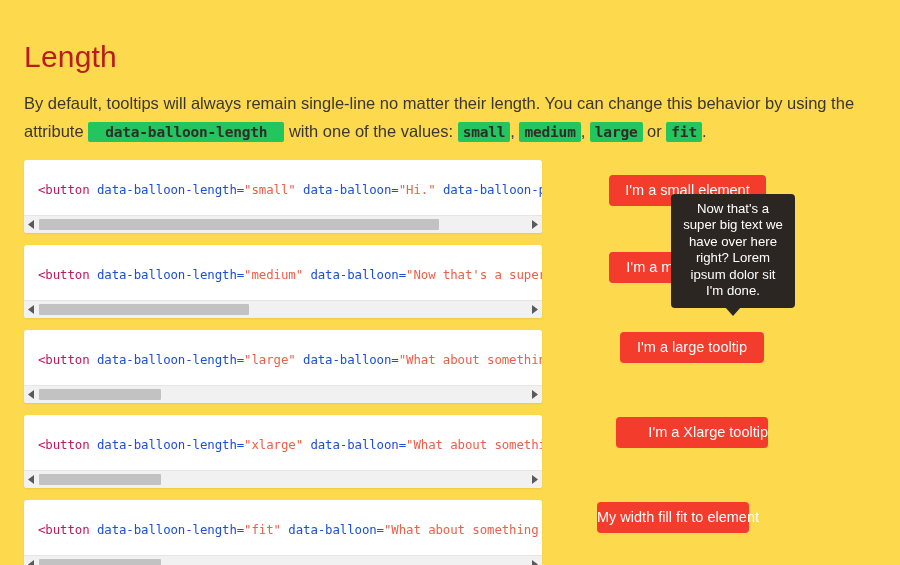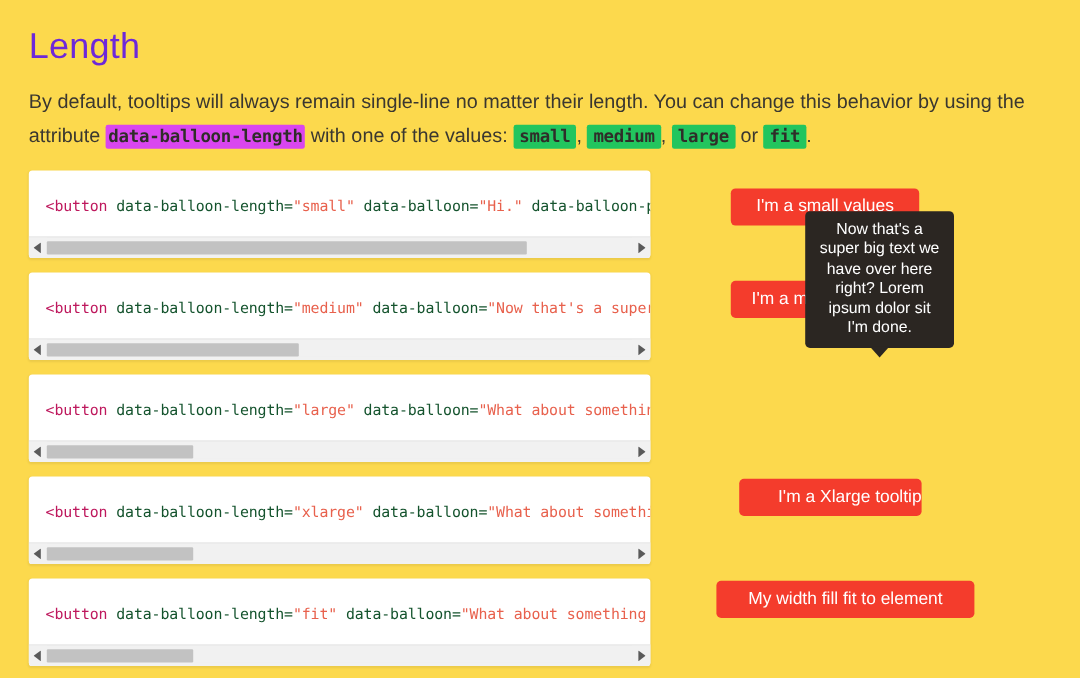--- a/index.html
+++ b/index.html
@@ -21,40 +21,40 @@
     width: 900px;
     height: 565px;
     box-sizing: border-box;
     padding: 22px 24px 0 24px;
   }
 
   
   .page-title {
     font-size: 30px;
     font-weight: 400;
-    color: #6d28d9;
-    margin: 0 0 16px 0;
+    color: #b91c1c;
+    margin: 18px 0 16px 0;
     letter-spacing: 0.2px;
     line-height: 1.1;
   }
 
   
   .intro {
     font-size: 16.5px;
     line-height: 1.72;
     color: #3a3730;
     margin: 0 0 14px 0;
     max-width: 858px;
   }
   code.inline {
     font-family: "DejaVu Sans Mono", "Liberation Mono", monospace;
-    background: #d946ef;
+    background: #22c55e;
     color: #2f2d29;
     font-size: 14.5px;
-    padding: 2px 2px;
+    padding: 2px 17px;
     border-radius: 2px;
     font-weight: 700;
     letter-spacing: -0.2px;
     white-space: nowrap;
   }
   code.val {
     font-family: "DejaVu Sans Mono", "Liberation Mono", monospace;
     background: #22c55e;
     color: #2f2d29;
     font-size: 14.5px;
@@ -92,21 +92,21 @@
     font-size: 12.4px;
     line-height: 1;
     white-space: nowrap;
     padding: 24px 0 0 14px;
     overflow: hidden;
     height: 52px;
     box-sizing: border-box;
     letter-spacing: -0.1px;
   }
   .tok-tag  { color: #be185d; }
-  .tok-attr { color: #14532d; }
+  .tok-attr { color: #1d4ed8; }
   .tok-str  { color: #e8614d; }
   .tok-plain{ color: #3c3c3c; }
 
   
   .scrollbar {
     position: absolute;
     left: 0; right: 0; bottom: 0;
     height: 17px;
     background: #f1f1f1;
     border-top: 1px solid #e6e6e6;
@@ -290,22 +290,23 @@
             <div class="sb-arrow">
               <svg width="7" height="9" viewBox="0 0 7 9">
                 <polygon points="1,0 1,9 7,4.5" fill="#5a5a5a"></polygon>
               </svg>
             </div>
           </div>
         </div>
       </div>
 
     <div class="btn-col" id="btn-col">
-        <button class="ttbtn" style="left: 37px; top: 15px; width: 157px;">I'm a small values</button>
+        <button class="ttbtn" style="left: 37px; top: 15px; width: 157px;">I'm a small element</button>
         <button class="ttbtn" style="left: 37px; top: 92px; width: 168px;">I'm a medium tooltip.</button>
+        <button class="ttbtn" style="left: 48px; top: 172px; width: 144px;">I'm a large tooltip</button>
         <button class="ttbtn" style="left: 44px; top: 257px; width: 152px; text-align: right;">I'm a Xlarge tooltip</button>
-        <button class="ttbtn" style="left: 25px; top: 342px; width: 215px;">My width fill fit to element</button>
+        <button class="ttbtn" style="left: 25px; top: 342px; width: 152px;">My width fill fit to element</button>
         <div class="balloon" style="left: 59px; top: 34px; width: 124px;">Now that's a super big text we have over here right? Lorem ipsum dolor sit I'm done.</div>
       </div>
 
   </div>
 
 </div>
 
 </body></html>

